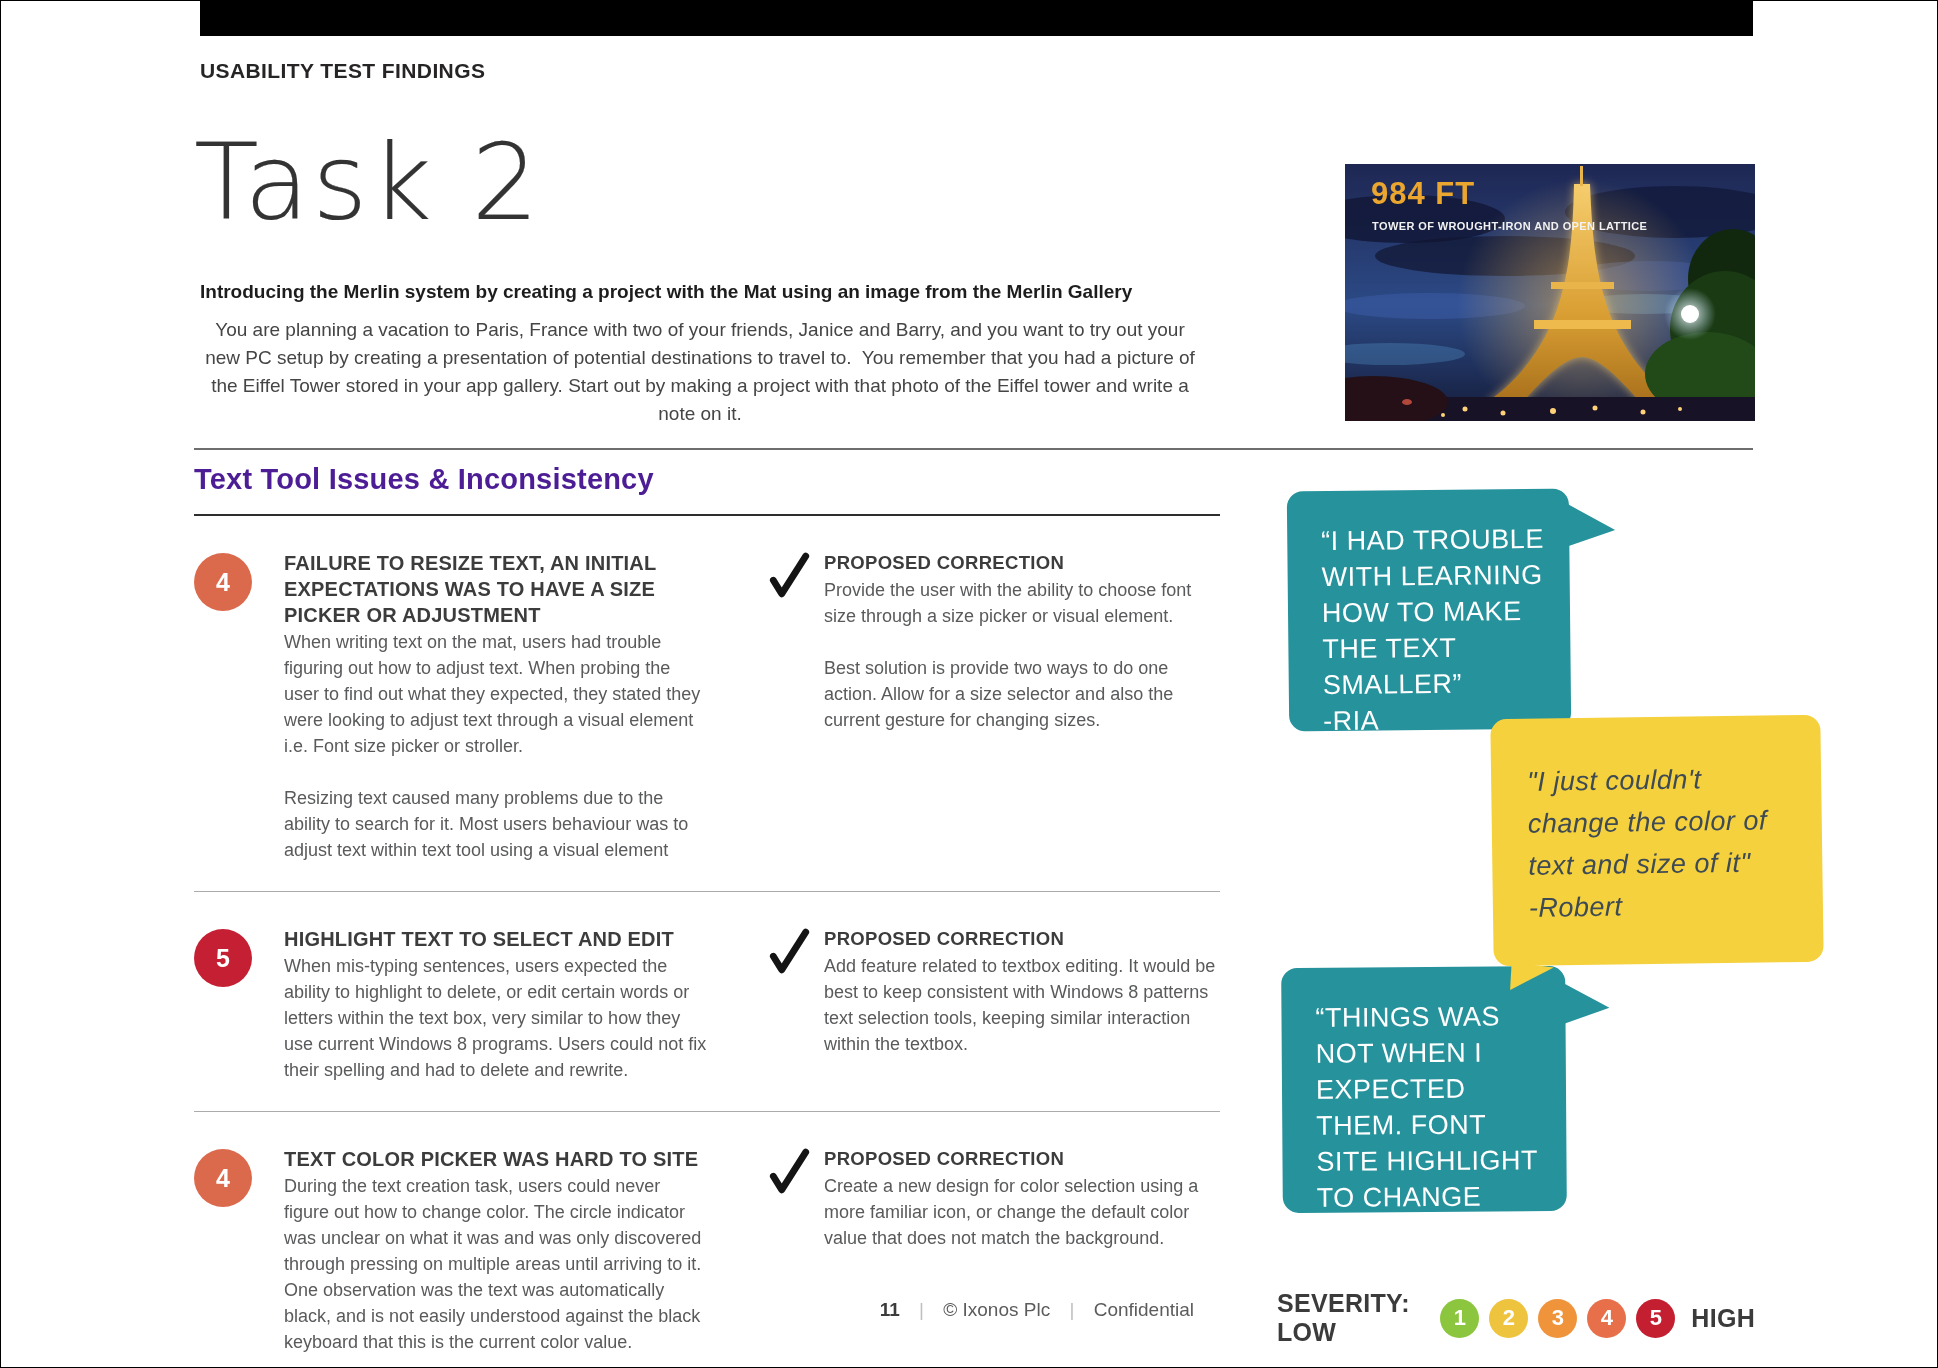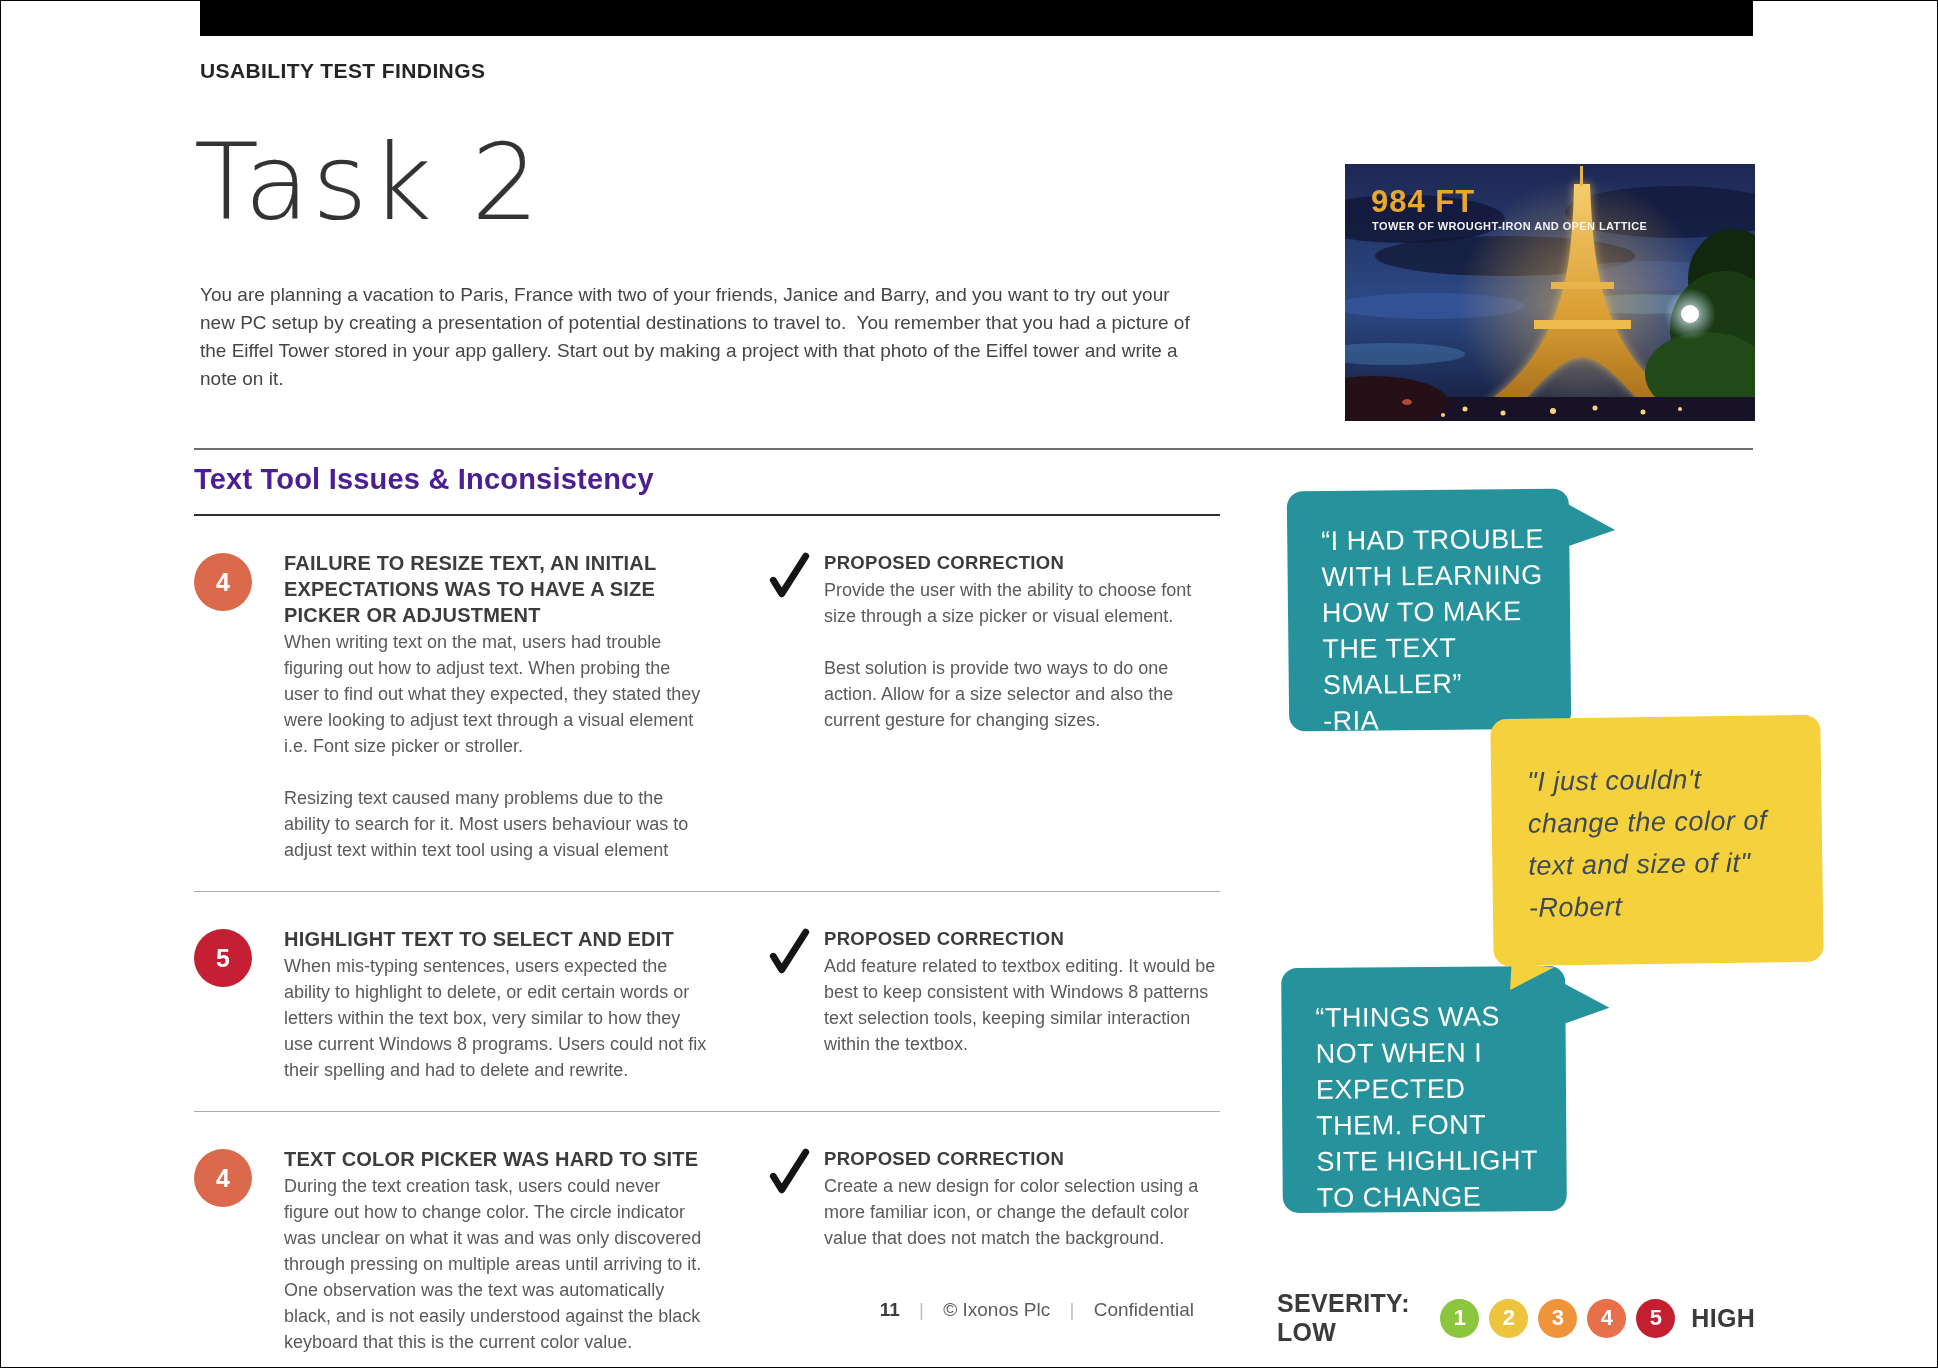--- a/index.html
+++ b/index.html
@@ -10,26 +10,26 @@
   }
   
   .top-bar{position:absolute;left:199px;top:0;width:1553px;height:35px;background:#000;}
   .eyebrow{position:absolute;left:199px;top:58px;font-size:21px;font-weight:bold;
     letter-spacing:.4px;color:#272425;}
   .task-title{position:absolute;left:193px;top:120px;font-size:106px;font-weight:100;
     color:#333;letter-spacing:3px;font-family:"DejaVu Sans","Liberation Sans",sans-serif;
     -webkit-text-stroke:.2px #333;}
   .intro{position:absolute;left:199px;top:280px;width:1000px;}
   .intro-bold{font-size:19px;font-weight:bold;color:#1d1d1d;margin:0 0 13px 0;}
-  .intro-body{font-size:19px;line-height:28px;color:#454545;margin:0;white-space:pre-wrap;}
+  .intro-body{font-size:19px;line-height:28px;color:#454545;margin:0;white-space:pre-wrap;text-align:center;}
 
   
   .hero{position:absolute;left:1344px;top:163px;width:410px;height:257px;overflow:hidden;}
   .hero svg{position:absolute;left:0;top:0;width:100%;height:100%;}
-  .hero-headline{position:absolute;left:26px;top:20px;color:#eaa62e;font-size:31px;
+  .hero-headline{position:absolute;left:26px;top:12px;color:#eaa62e;font-size:31px;
     font-weight:bold;letter-spacing:1px;}
   .hero-sub{position:absolute;left:27px;top:56px;color:#f2f2f2;font-size:11px;
     font-weight:bold;letter-spacing:.4px;}
 
   
   .rule-top{position:absolute;left:193px;top:447px;width:1559px;height:2px;background:#6e6e6e;}
   .section-heading{position:absolute;left:193px;top:462px;font-size:29px;font-weight:bold;
     color:#4c1d95;letter-spacing:.2px;}
   .rule-heading{position:absolute;left:193px;top:513px;width:1026px;height:2px;background:#2e2e2e;}
 
@@ -83,20 +83,21 @@
 </head>
 <body>
 
 <div id="page">
 
   <div class="top-bar"></div>
   <div class="eyebrow">USABILITY TEST FINDINGS</div>
   <div class="task-title">Task 2</div>
 
   <div class="intro">
+    <p class="intro-bold">Introducing the Merlin system by creating a project with the Mat using an image from the Merlin Gallery</p>
     <p class="intro-body">You are planning a vacation to Paris, France with two of your friends, Janice and Barry, and you want to try out your new PC setup by creating a presentation of potential destinations to travel to.  You remember that you had a picture of the Eiffel Tower stored in your app gallery. Start out by making a project with that photo of the Eiffel tower and write a note on it.</p>
   </div>
 
   <div class="hero">
     <svg viewBox="0 0 410 257" preserveAspectRatio="none">
       <defs>
         <linearGradient id="sky" x1="0" y1="0" x2="0" y2="1">
           <stop offset="0" stop-color="#1e2753"></stop>
           <stop offset=".55" stop-color="#2c4a86"></stop>
           <stop offset="1" stop-color="#141b38"></stop>

